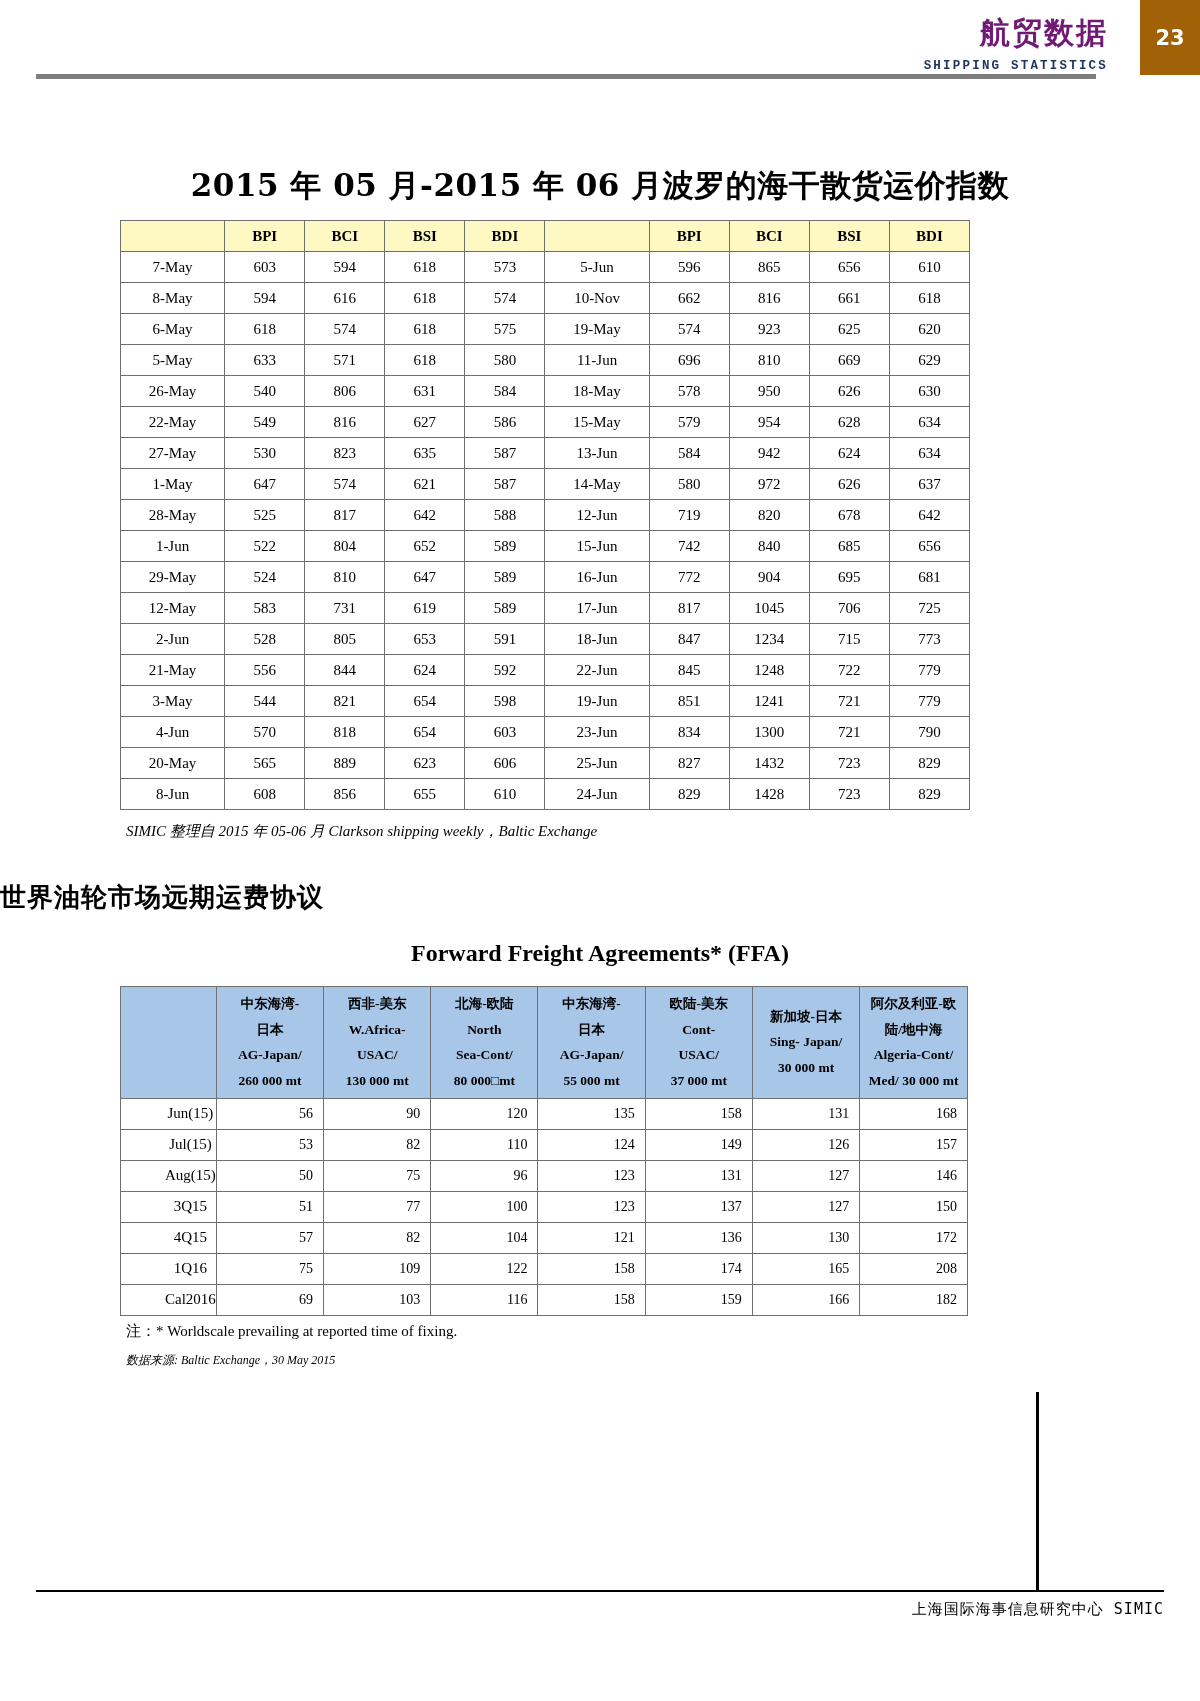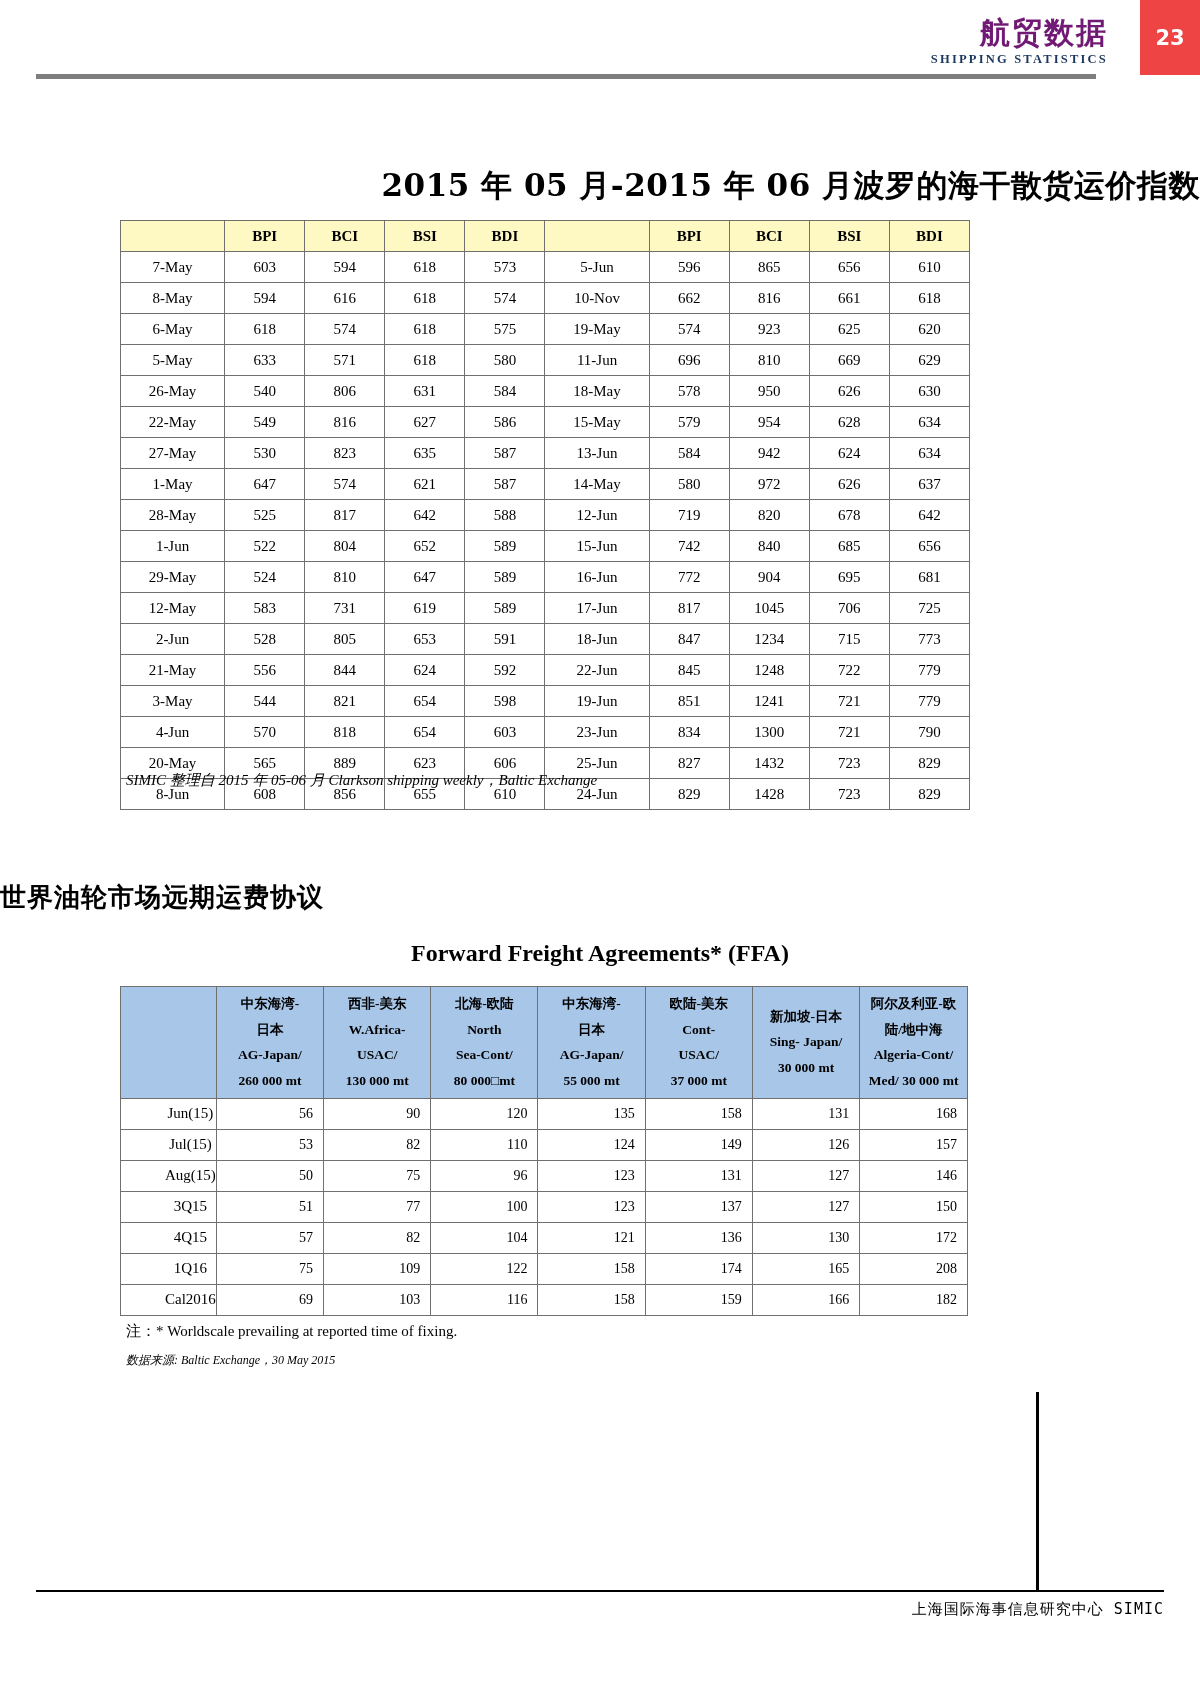--- a/index.html
+++ b/index.html
@@ -31,35 +31,35 @@
   }
   .header-cn {
     font-family: "DejaVu Sans", sans-serif;
     font-size: 30px;
     font-weight: bold;
     color: #701a75;
     letter-spacing: 2px;
     line-height: 1.1;
   }
   .header-en {
-    font-family: Liberation Serif, serif;
+    font-family: Liberation Mono, monospace;
     font-size: 12.5px;
     font-weight: bold;
     color: #1b365d;
     letter-spacing: 2.2px;
-    margin-top: 3px;
+    margin-top: 10px;
     text-align: center;
   }
   .page-number-box {
     position: absolute;
     right: 0px;
     top: 0px;
     width: 60px;
     height: 75px;
-    background: #ef4444;
+    background: #a16207;
     color: #ffffff;
     font-family: "DejaVu Sans", sans-serif;
     font-size: 21px;
     font-weight: bold;
     display: flex;
     align-items: center;
     justify-content: center;
   }
   .header-rule {
     position: absolute;
@@ -69,21 +69,21 @@
     height: 5px;
     background: #7e7e7e;
   }
 
   
   .doc-title-1 {
     position: absolute;
     top: 165px;
     left: 0;
     width: 1200px;
-    text-align: right;
+    text-align: center;
     font-size: 31px;
     font-weight: bold;
     font-family: "DejaVu Serif", serif;
     letter-spacing: 0.5px;
   }
   .doc-title-2 {
     position: absolute;
     top: 880px;
     left: 0;
     width: 1200px;
@@ -122,21 +122,21 @@
   .bdi-table thead th {
     background: #fef9c3;
     font-weight: bold;
     font-size: 15px;
   }
   .bdi-table col.c-date { width: 104px; }
   .bdi-table col.c-val  { width: 80px; }
 
   .src-note-1 {
     position: absolute;
-    top: 771px;
+    top: 822px;
     left: 126px;
     font-size: 15px;
     font-style: italic;
     font-family: "Liberation Serif", serif;
   }
 
   
   .ffa-table {
     position: absolute;
     top: 986px;

